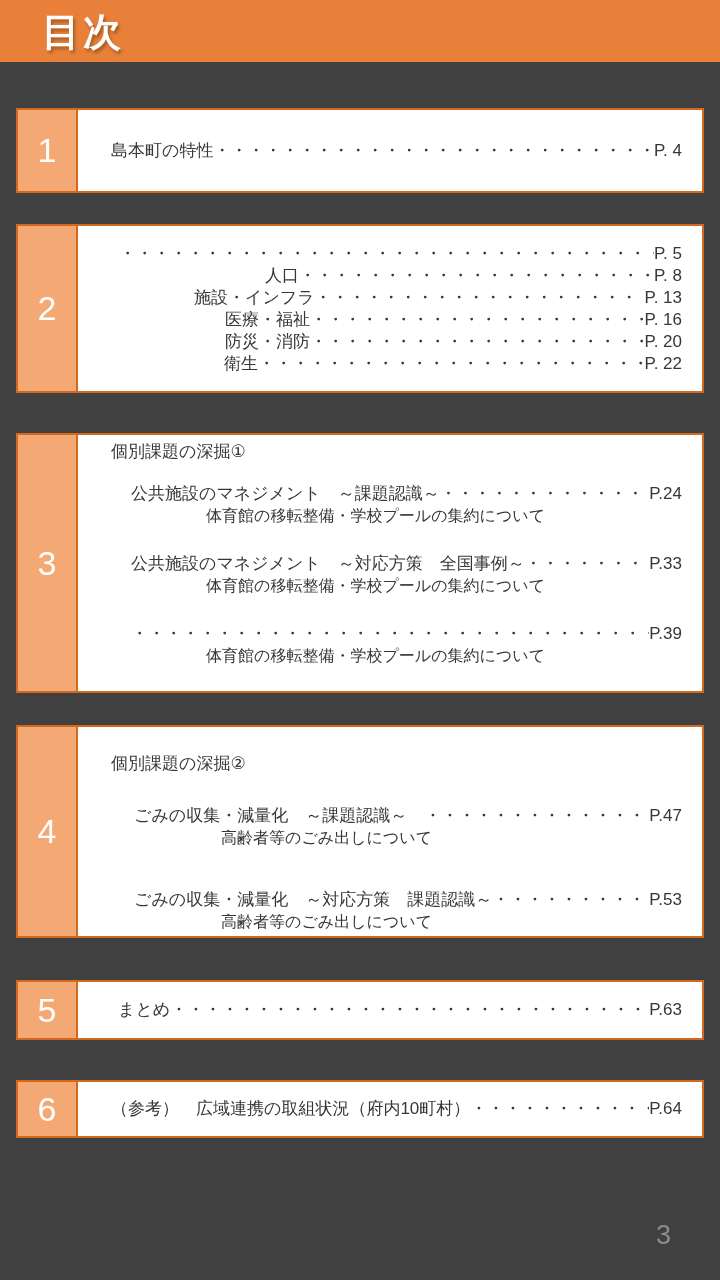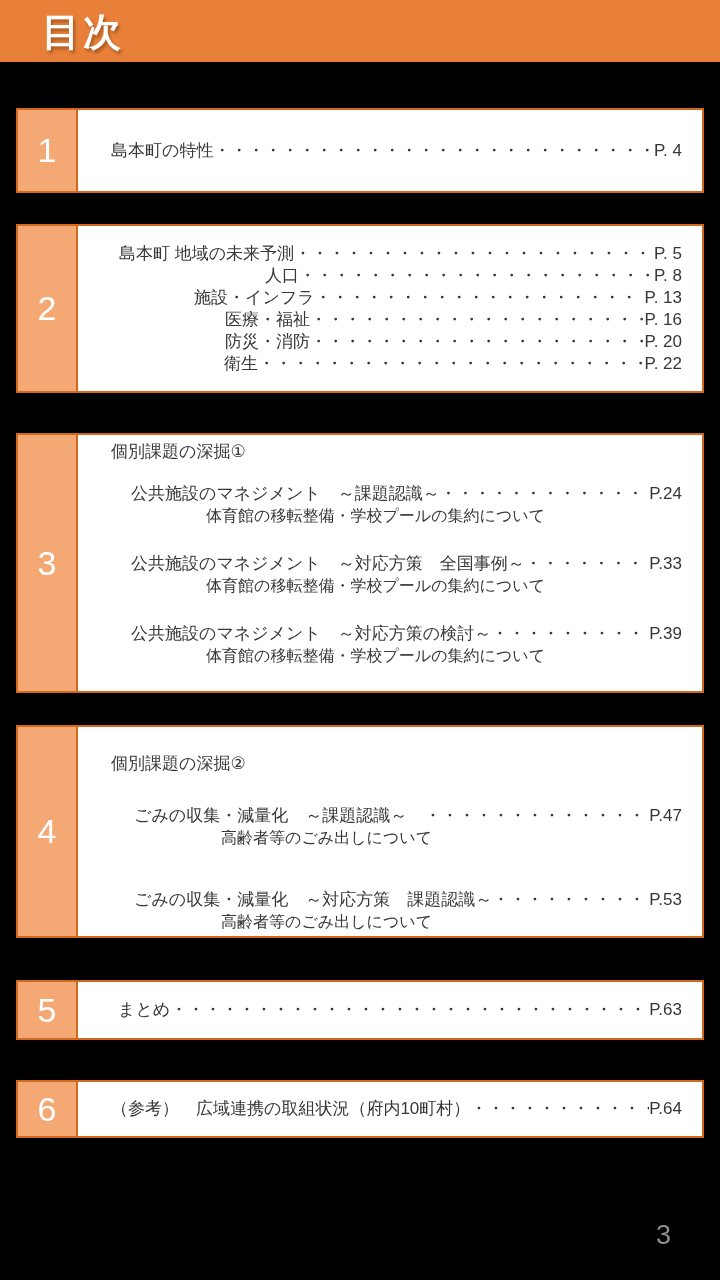--- a/index.html
+++ b/index.html
@@ -1,18 +1,18 @@
 <!DOCTYPE html>
 <html style="--c-header: #E8803A; --c-cell: #F4A873; --c-border: #D2691E; --c-text: #373737; --c-pagenum: #8C8C8C;"><head>
 <meta charset="utf-8">
 <style>
   * { margin:0; padding:0; box-sizing:border-box; }
   html,body { background:#ffffff; }
   .slide {
-    position:relative; width:720px; height:1280px; background:#000000; overflow:hidden;
+    position:relative; width:720px; height:1280px; background:#404040; overflow:hidden;
     font-family:"Liberation Sans","DejaVu Sans",sans-serif;
     color:var(--c-text,#373737);
   }
   .header-band {
     position:absolute; top:0; left:0; width:720px; height:62px;
     background:var(--c-header,#E8803A);
   }
   .slide-title {
     position:absolute; left:42px; top:7px;
     font-size:38px; font-weight:800; color:#ffffff; letter-spacing:3px;
@@ -95,21 +95,20 @@
         <span class="dots">・・・・・・・・・・・・・・・・・・・・・・・・・・・・・・・・・・・・・・・・・・・・・・・・・・・・・・・・・・・・・・・・</span>
         <span class="pg">P. 4</span>
       </div>
     </div>
   </div>
 
   <div class="toc-box s2">
     <div class="num-cell">2</div>
     <div class="content">
       <div class="toc-line">
-        <span class="lbl">島本町 地域の未来予測</span>
         <span class="dots">・・・・・・・・・・・・・・・・・・・・・・・・・・・・・・・・・・・・・・・・・・・・・・・・・・・・・・・・・・・・・・・・</span>
         <span class="pg">P. 5</span>
       </div>
       <div class="toc-line">
         <span class="lbl">人口</span>
         <span class="dots">・・・・・・・・・・・・・・・・・・・・・・・・・・・・・・・・・・・・・・・・・・・・・・・・・・・・・・・・・・・・・・・・</span>
         <span class="pg">P. 8</span>
       </div>
       <div class="toc-line">
         <span class="lbl">施設・インフラ</span>
@@ -149,21 +148,20 @@
       <div class="group">
         <div class="toc-line">
           <span class="lbl">公共施設のマネジメント　～対応方策　全国事例～</span>
           <span class="dots">・・・・・・・・・・・・・・・・・・・・・・・・・・・・・・・・・・・・・・・・・・・・・・・・・・・・・・・・・・・・・・・・</span>
           <span class="pg">P.33</span>
         </div>
         <div class="sub">体育館の移転整備・学校プールの集約について</div>
       </div>
       <div class="group">
         <div class="toc-line">
-          <span class="lbl">公共施設のマネジメント　～対応方策の検討～</span>
           <span class="dots">・・・・・・・・・・・・・・・・・・・・・・・・・・・・・・・・・・・・・・・・・・・・・・・・・・・・・・・・・・・・・・・・</span>
           <span class="pg">P.39</span>
         </div>
         <div class="sub">体育館の移転整備・学校プールの集約について</div>
       </div>
     </div>
   </div>
 
   <div class="toc-box s4">
     <div class="num-cell">4</div>

